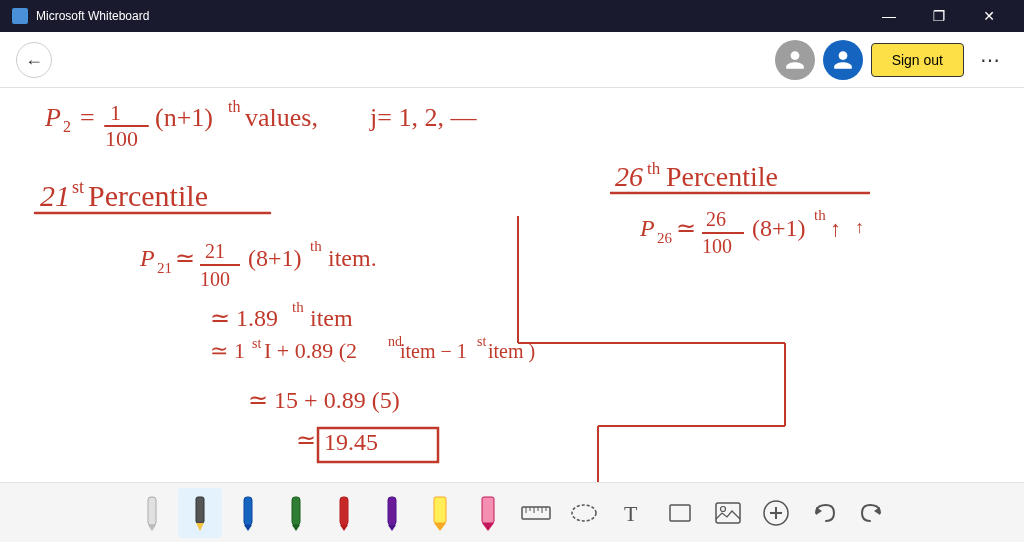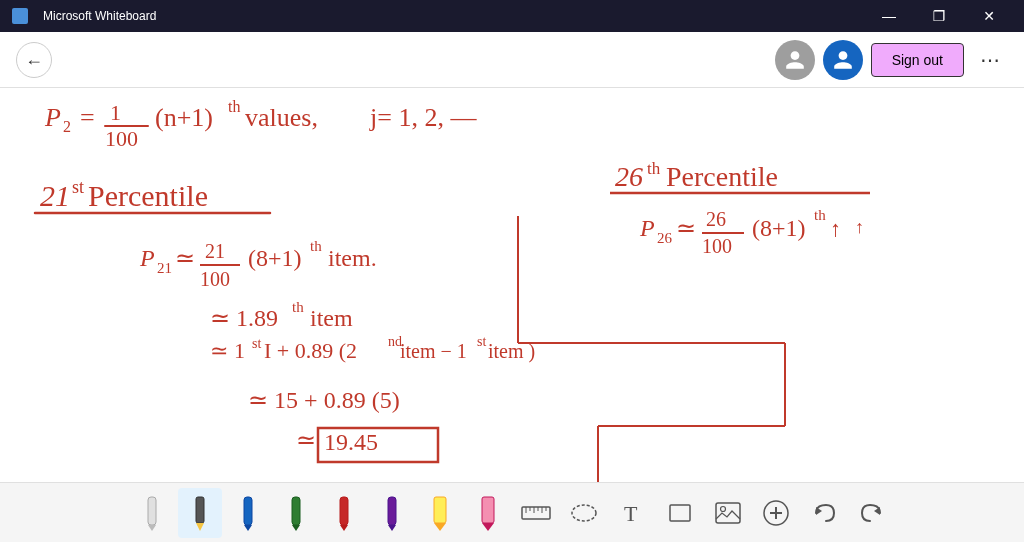--- a/index.html
+++ b/index.html
@@ -20,21 +20,21 @@
       display: flex;
       align-items: center;
       justify-content: space-between;
       padding: 0 12px;
       position: relative;
       z-index: 100;
     }
     .title-bar-left {
       display: flex;
       align-items: center;
-      gap: 15px;
+      gap: 8px;
     }
     .title-bar-icon {
       width: 16px;
       height: 16px;
       background: #4a90d9;
       border-radius: 2px;
     }
     .title-bar-title {
       color: #ffffff;
       font-size: 12px;
@@ -111,21 +111,21 @@
       display: flex;
       align-items: center;
       justify-content: center;
       color: white;
       font-size: 18px;
     }
     .sign-out-btn {
       padding: 8px 20px;
       border: 1.5px solid #333;
       border-radius: 4px;
-      background: #f0abfc;
+      background: #fde047;
       font-size: 14px;
       cursor: pointer;
       font-weight: 500;
     }
     .more-btn {
       width: 36px;
       height: 36px;
       border-radius: 50%;
       border: none;
       background: transparent;

